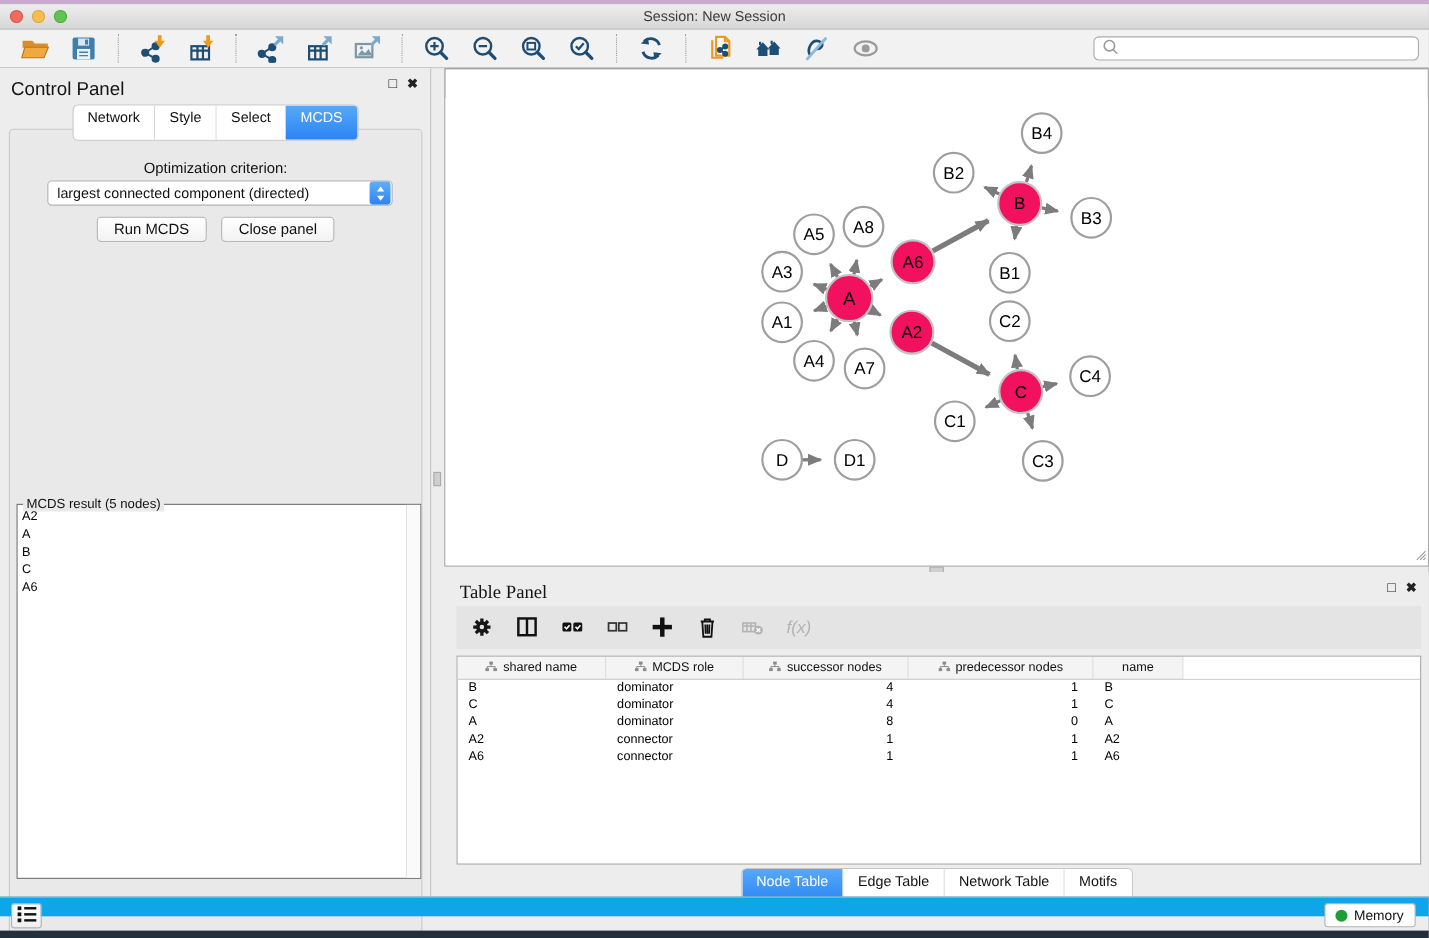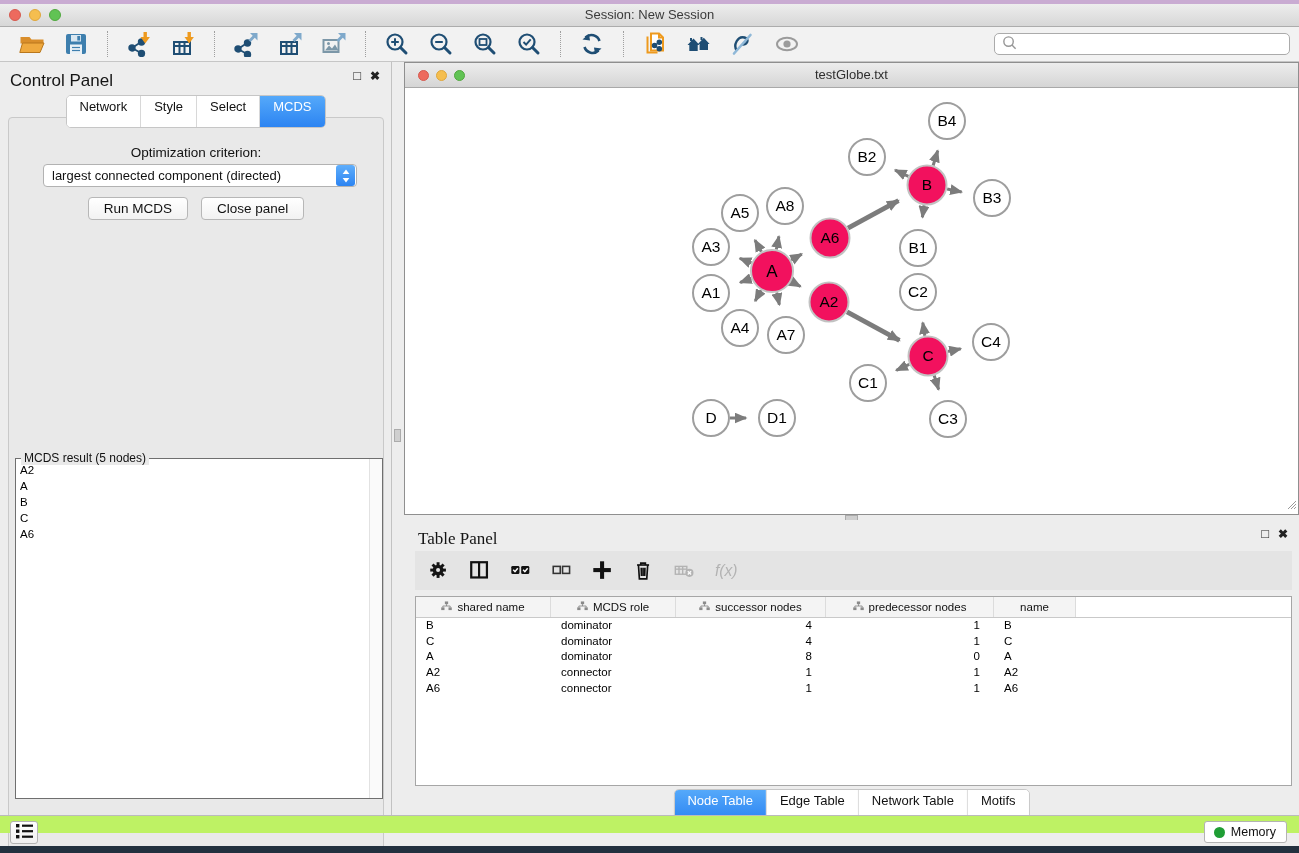--- a/index.html
+++ b/index.html
@@ -80,21 +80,21 @@
   .t-header { display:grid; grid-template-columns:135px 125px 150px 168px 82px 1fr; height:21px; background:#F4F4F4; border-bottom:1px solid #C9C9C9; }
   .t-hcell { display:flex; align-items:center; justify-content:center; gap:5px; font-size:11.5px; color:#111; border-right:1px solid #DCDCDC; overflow:hidden; }
   .t-hcell:last-child { border-right:none; background:#fff; }
   .t-row { display:grid; grid-template-columns:135px 125px 150px 168px 82px 1fr; height:15.7px; }
   .t-cell { font-size:11.5px; line-height:15.7px; color:#000; white-space:nowrap; overflow:hidden; }
   .t-cell.left { padding-left:10px; text-align:left; }
   .t-cell.right { padding-right:14px; text-align:right; }
   .tp-tabs { position:absolute; left:50%; transform:translateX(-50%); top:269px; }
 
   
-  .statusbar { position:absolute; left:0; top:815px; width:100%; height:18px; background:#bef264; border-top:1px solid #BBBBBB; }
+  .statusbar { position:absolute; left:0; top:815px; width:100%; height:18px; background:#0ea5e9; border-top:1px solid #BBBBBB; }
   .sb-list-btn { position:absolute; left:10px; top:5px; width:28px; height:23px; background:linear-gradient(#FFF,#EFEFEF);
     border:1px solid #B3B3B3; border-radius:3px; display:flex; align-items:center; justify-content:center; }
   .memory-btn { position:absolute; right:12px; top:5px; height:22px; padding:0 10px 0 9px; background:#fff;
     border:1px solid #B3B3B3; border-radius:3px; display:flex; align-items:center; gap:6px; font-size:12.5px; color:#111; }
   .memory-dot { width:11px; height:11px; border-radius:50%; }
 
   svg text { font-family:"Liberation Sans", sans-serif; }
 </style>
 </head>
 <body>
@@ -318,28 +318,20 @@
             <div class="result-item">A6</div>
           </div>
         <div class="result-scroll"></div>
       </div>
     </div>
   </div>
 
   <div class="v-divider-handle"></div>
 
   <div class="net-window">
-    <div class="nw-titlebar">
-      <div class="nw-lights">
-        <div class="light red"></div>
-        <div class="light yellow"></div>
-        <div class="light green"></div>
-      </div>
-      <div class="nw-title">testGlobe.txt</div>
-    </div>
     <div class="nw-canvas">
       <svg id="graph-svg" width="893" height="426" viewBox="0 0 893 426">
           <defs>
             <marker id="arrowhead" markerWidth="13" markerHeight="11" refX="11.5" refY="5.5" orient="auto" markerUnits="userSpaceOnUse">
               <path d="M0,0 L13,5.5 L0,11 Z" fill="#7C7C7C"></path>
             </marker>
           </defs>
           <line x1="346.30480533927783" y1="189.46384069730965" x2="335.1614106582904" y2="193.48276992651824" stroke="#7C7C7C" stroke-width="3" marker-end="url(#arrowhead)"></line>
           <line x1="346.52754906265756" y1="173.94526520498002" x2="334.8475445026189" y2="169.34985357480087" stroke="#7C7C7C" stroke-width="3" marker-end="url(#arrowhead)"></line>
           <line x1="356.230235352432" y1="201.1836432784806" x2="350.1755774579368" y2="211.96850265305008" stroke="#7C7C7C" stroke-width="3" marker-end="url(#arrowhead)"></line>

